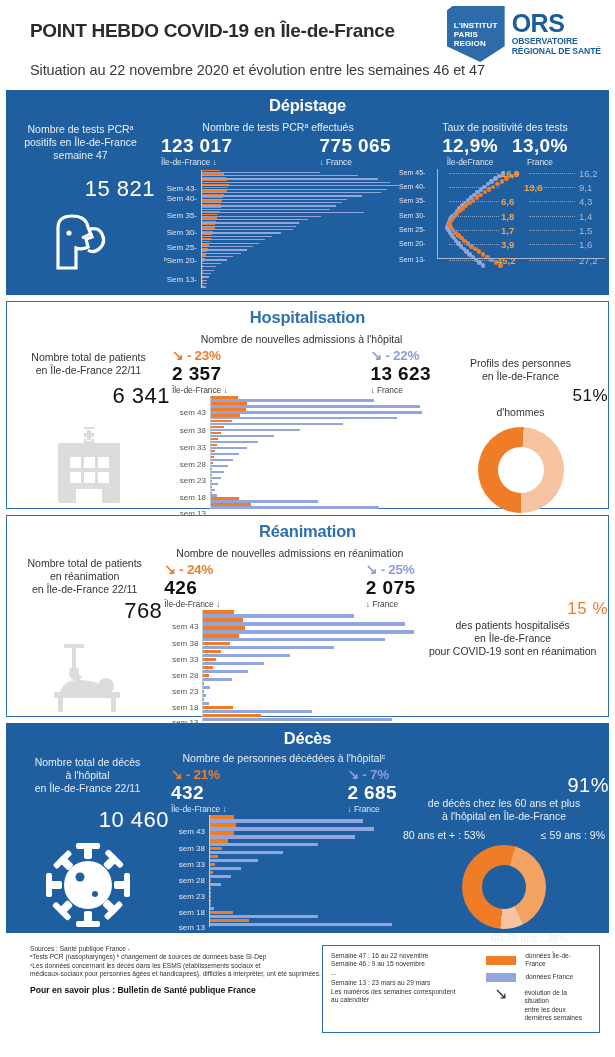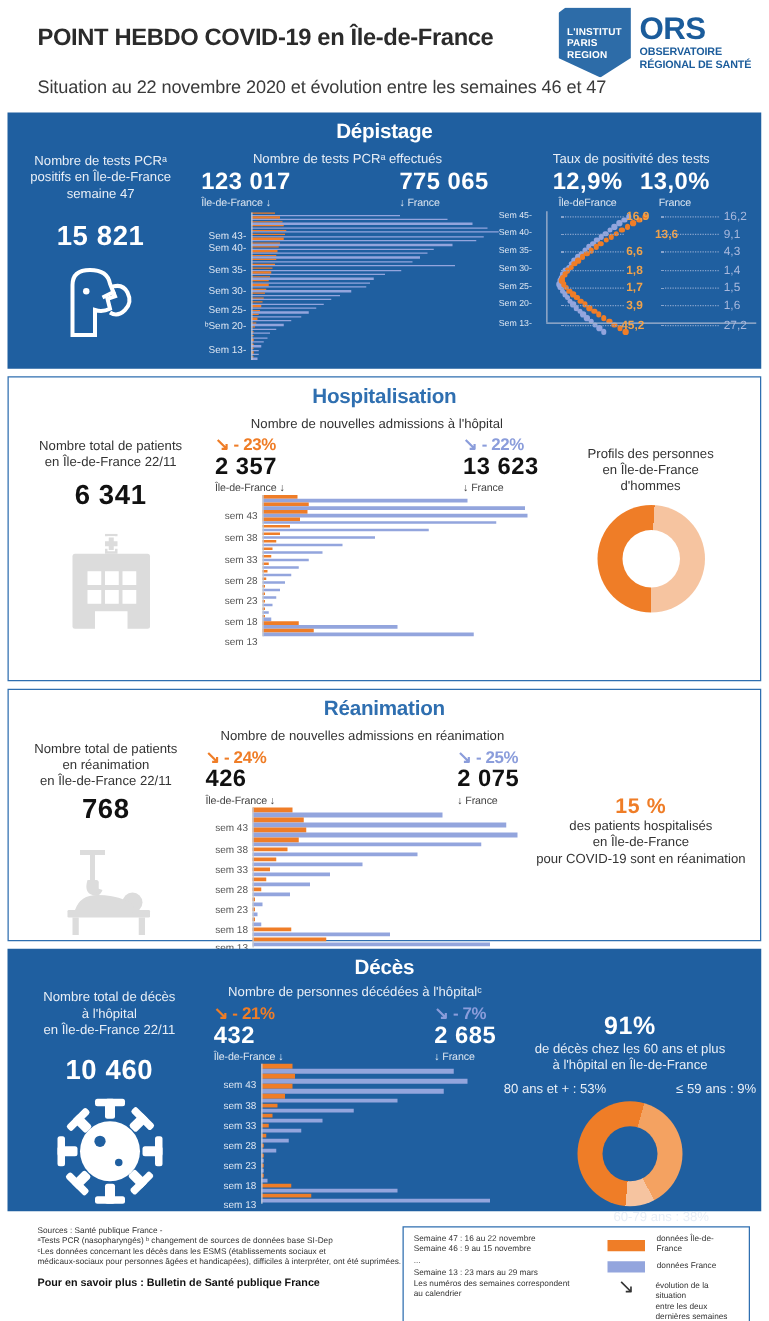--- a/index.html
+++ b/index.html
@@ -45,21 +45,21 @@
   .panel.white .panel-title { color:#2f6fb0; }
 
   .grid { display:flex; }
   .col-left  { width:163px; text-align:center; }
   .col-mid   { flex:1; }
   .col-right { width:175px; text-align:center; }
 
   .lbl { font-size:10.5px; line-height:13px; }
   .panel.blue .lbl { color:#e8eef6; }
   .panel.white .lbl { color:#333; }
-  .bignum { font-size:22px; font-weight:bold; letter-spacing:0.5px; }
+  .bignum { font-size:22px; font-weight:normal; letter-spacing:0.5px;text-align:right; }
   .panel.blue .bignum { color:#fff; }
   .panel.white .bignum { color:#111; }
 
   .chart-head { text-align:center; font-size:10.5px; margin-bottom:2px; }
   .panel.blue .chart-head { color:#e8eef6; }
   .panel.white .chart-head { color:#333; }
 
   .pairnums { display:flex; justify-content:space-between; padding:0 6px; }
   .pairnums .unit { text-align:left; }
   .pairnums .unit.right { text-align:left; }
@@ -375,21 +375,21 @@
           <div style="position: absolute; left: 128px; width: 46px; top: 61px; border-top: 1px dotted rgb(135, 163, 204);"></div>
           <div style="position: absolute; left: 178px; top: 70px; font-size: 9.5px; color: rgb(168, 184, 221);">1,6</div>
           <div style="position: absolute; left: 128px; width: 46px; top: 75px; border-top: 1px dotted rgb(135, 163, 204);"></div>
           <div style="position: absolute; left: 178px; top: 86px; font-size: 9.5px; color: rgb(168, 184, 221);">27,2</div>
           <div style="position: absolute; left: 128px; width: 46px; top: 91px; border-top: 1px dotted rgb(135, 163, 204);"></div>
         </div>
     </div>
   </div>
 </div>
 
-<div class="panel white" style="height:244px;">
+<div class="panel white" style="height:208px;">
   <div class="panel-title">Hospitalisation</div>
   <div class="grid">
     <div class="col-left" style="padding-top:24px;">
       <div class="lbl">Nombre total de patients</div>
       <div class="lbl">en Île-de-France 22/11</div>
       <div class="bignum" style="margin-top:6px;">6 341</div>
       <div class="icon-gray" style="margin-top:18px;">
         <svg width="82" height="78" viewBox="0 0 82 78">
           <rect x="10" y="16" width="62" height="60" rx="2"></rect>
           <rect x="36" y="0" width="10" height="16"></rect>
@@ -478,20 +478,21 @@
             <div class="bar fr" style="width: 108.409px; height: 2.6px;"></div>
             <div class="bar idf" style="width: 40.9545px; height: 2.6px;"></div>
             <div class="bar fr" style="width: 168.636px; height: 2.6px;"></div>
           </div>
       </div>
     </div>
 
     <div class="col-right" style="padding-top:30px;">
       <div class="lbl">Profils des personnes</div>
       <div class="lbl">en Île-de-France</div>
+      <div class="bignum" style="font-size:17px; margin-top:3px;">51%</div>
       <div class="lbl">d'hommes</div>
       <div class="donut h" id="donut-hosp" style="width: 86px; height: 86px; margin-top: 8px; background: conic-gradient(from 180deg, rgb(239, 125, 39) 0deg, rgb(239, 125, 39) 183.6deg, rgb(246, 196, 160) 183.6deg, rgb(246, 196, 160) 360deg);"></div>
     </div>
   </div>
 </div>
 
 <div class="panel white" style="height:202px;">
   <div class="panel-title">Réanimation</div>
   <div class="grid">
     <div class="col-left" style="padding-top:16px;">

